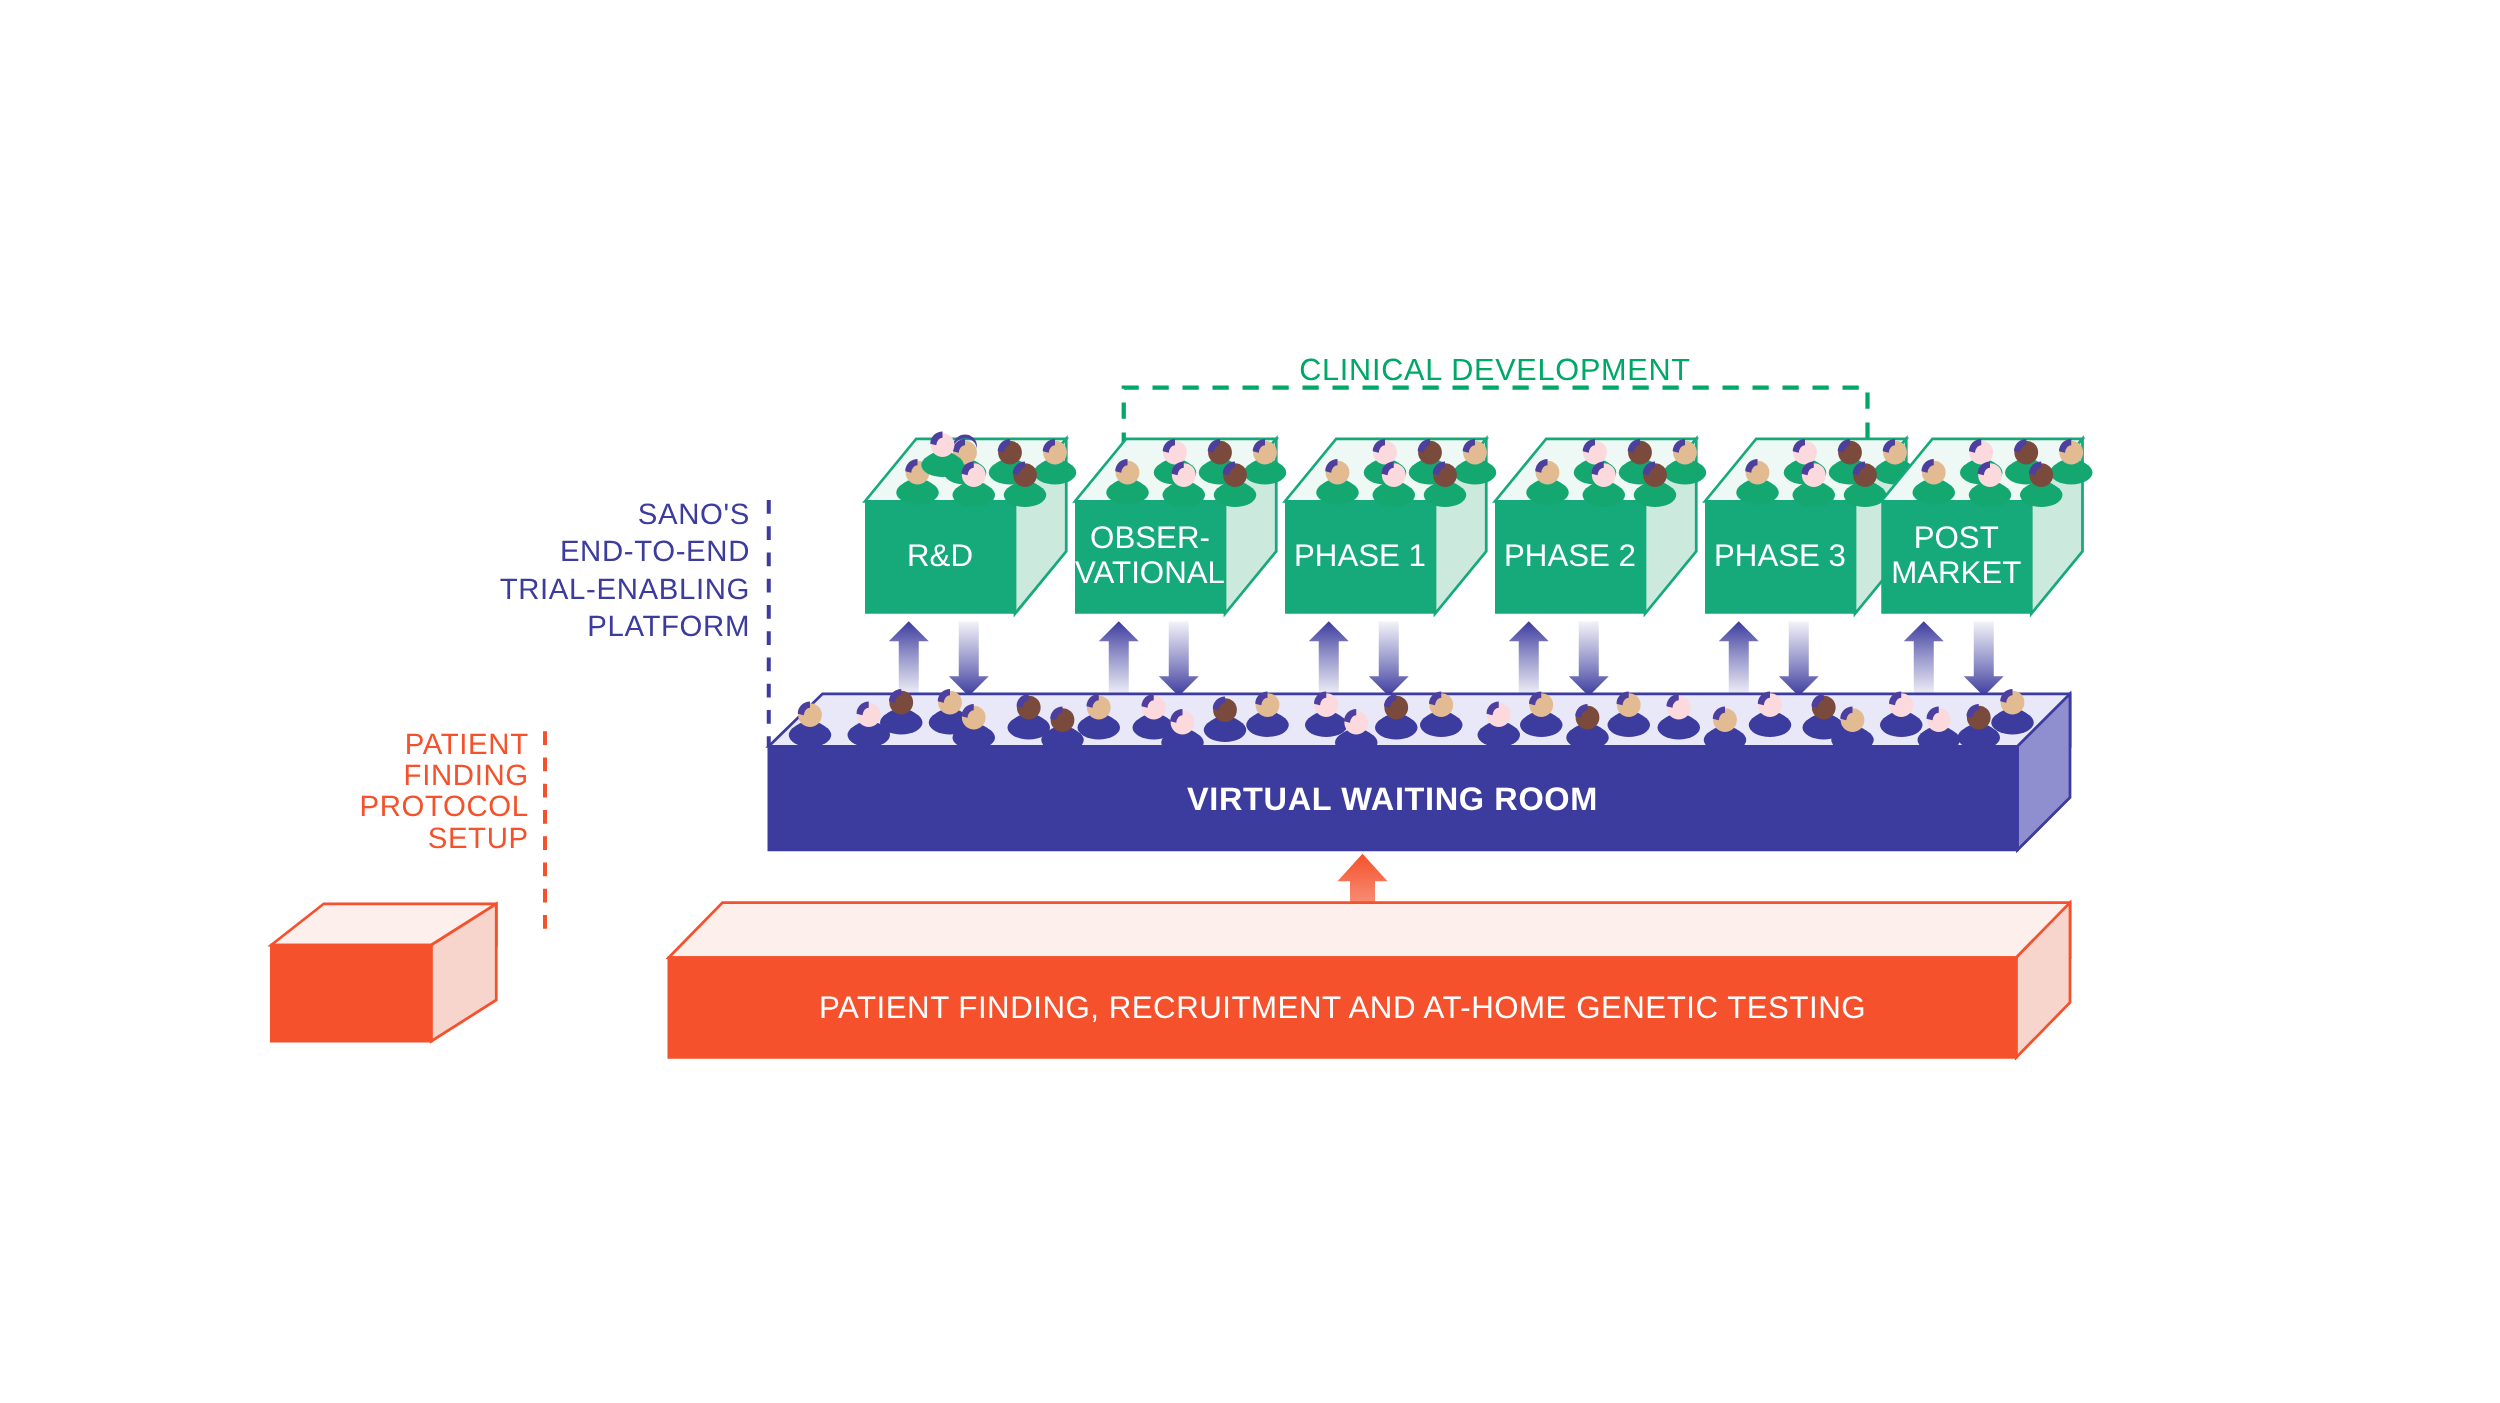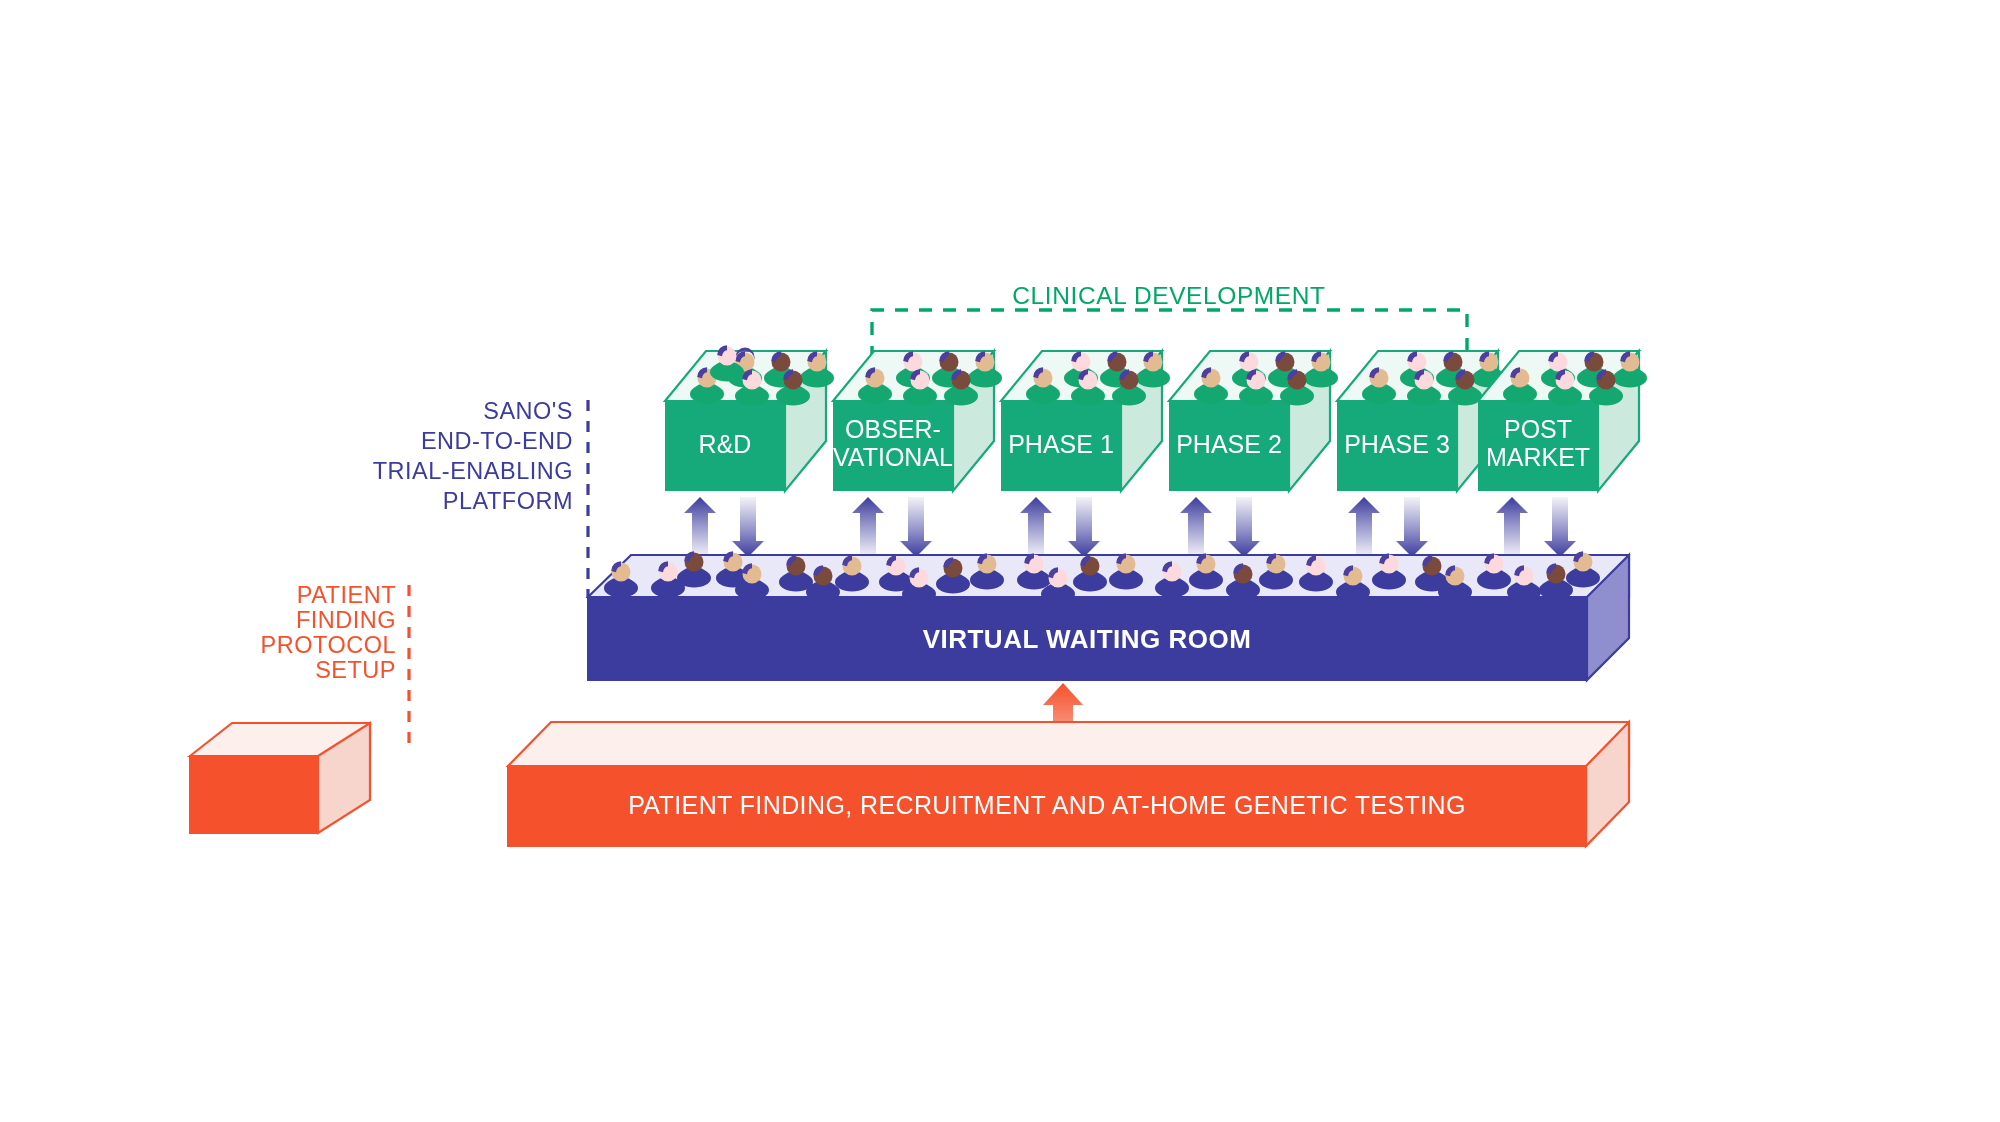--- a/index.html
+++ b/index.html
@@ -1,18 +1,18 @@
 <!DOCTYPE html>
 <html><head>
 <meta charset="utf-8">
 <style>
   html,body{margin:0;padding:0;background:#ffffff;}
   body{width:2000px;height:1122px;position:relative;overflow:hidden;
        font-family:"Liberation Sans",sans-serif;}
-  #stage{position:absolute;inset:0;width:1688px;height:1122px;}
+  #stage{position:absolute;inset:0;width:1688px;height:1122px;padding-left:27px;}
   svg{display:block;}
   .lbl{font-family:"Liberation Sans",sans-serif;}
 </style>
 </head>
 <body>
 
 <div id="stage">
 <svg width="2000" height="1122" viewBox="0 0 2000 1122" xmlns="http://www.w3.org/2000/svg">
 
   <defs>

